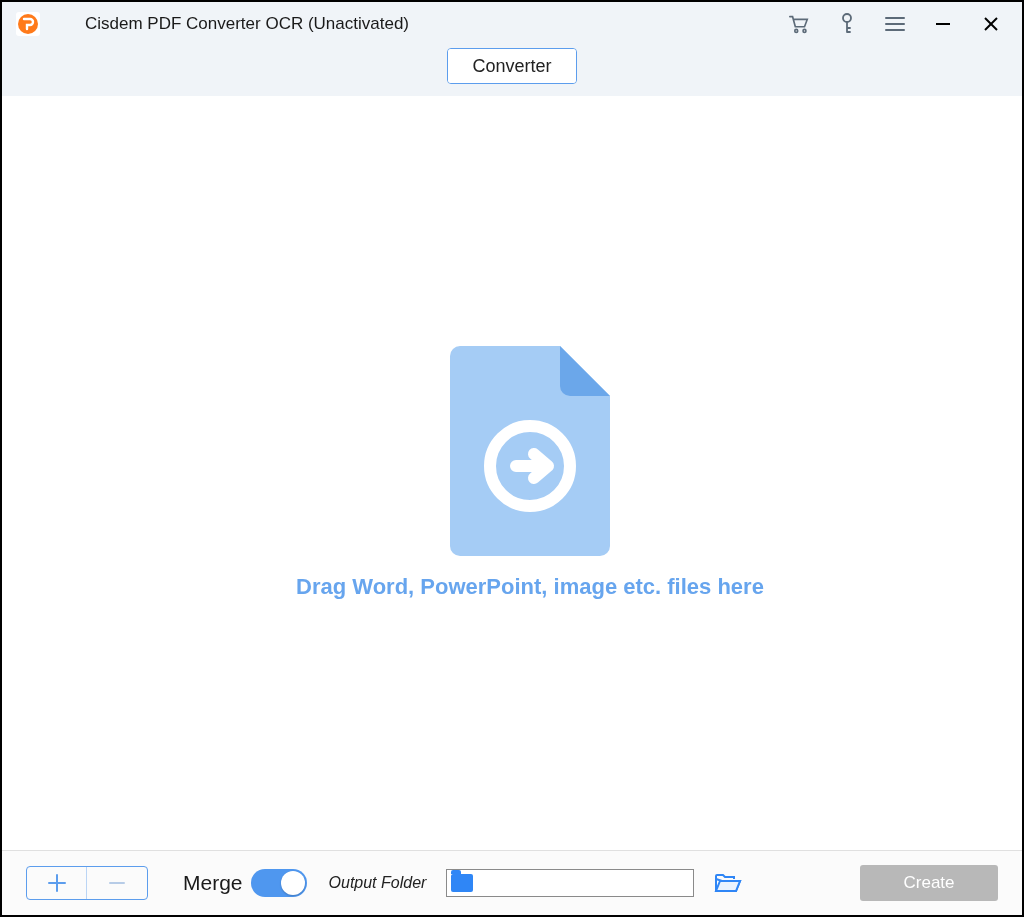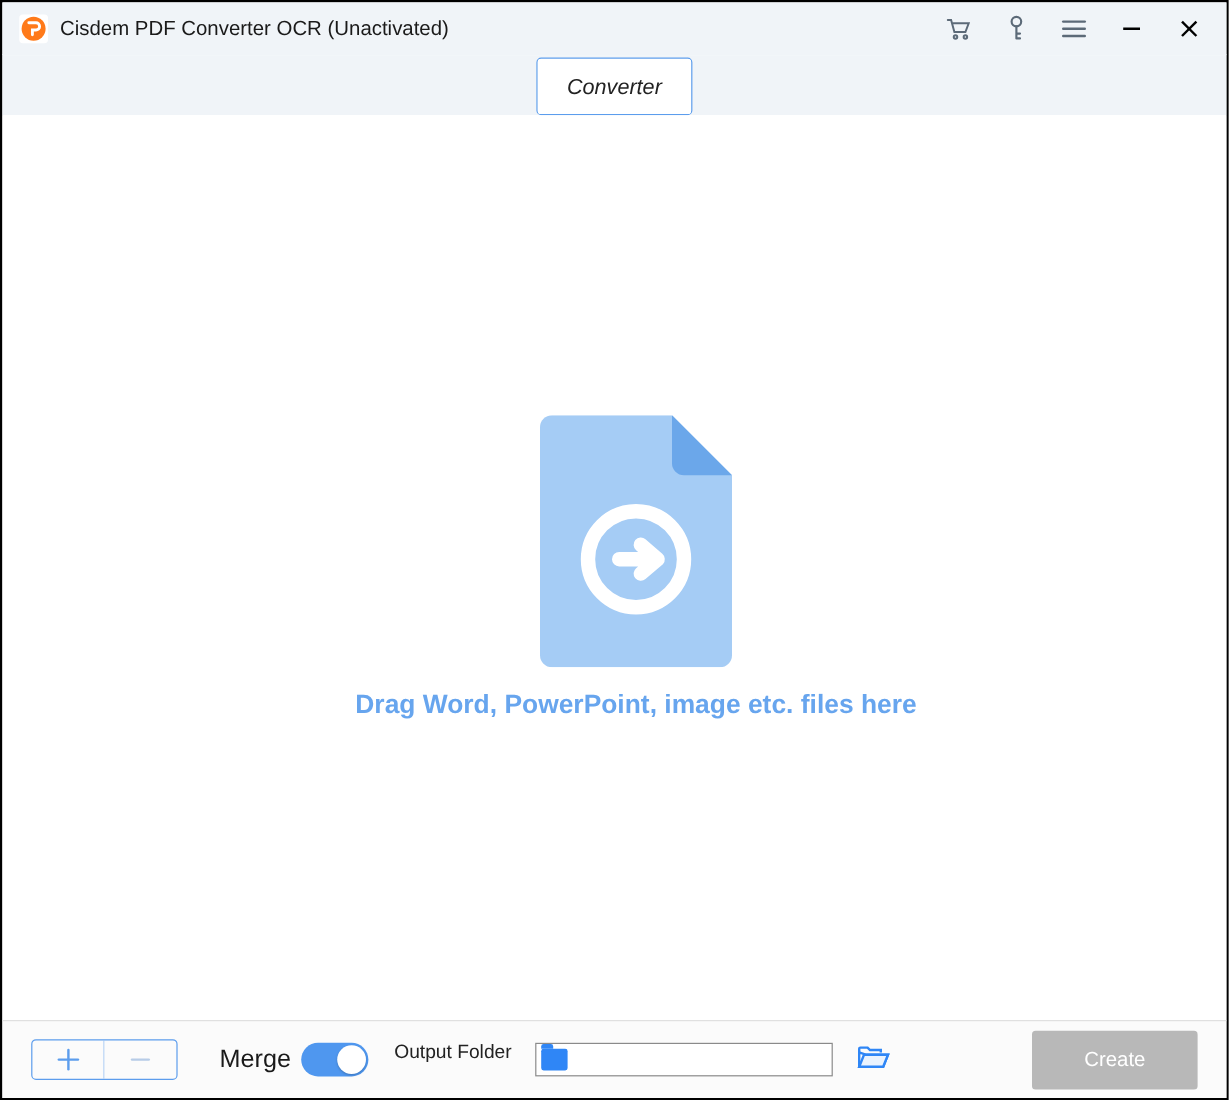--- a/index.html
+++ b/index.html
@@ -35,20 +35,21 @@
     background: #fff;
     display: flex;
     align-items: center;
     justify-content: center;
     flex-shrink: 0;
   }
   .app-title {
     font-size: 17px;
     color: #1a1a1a;
     flex: 1;
+    margin-left: 35px;
   }
   .title-controls {
     display: flex;
     gap: 26px;
     align-items: center;
     margin-right: 6px;
   }
   .title-ctrl {
     width: 22px;
     height: 22px;
@@ -69,23 +70,22 @@
     display: flex;
     align-items: flex-start;
     justify-content: center;
     padding-top: 2px;
   }
   .tab-group {
     display: flex;
     border: 1px solid #5c9ded;
     border-radius: 4px;
     overflow: hidden;
-    height: 48px;
+    height: 36px;
     background: #b91c1c;
-    font-style: italic;
   }
   .tab {
     width: 128px;
     display: flex;
     align-items: center;
     justify-content: center;
     font-size: 18px;
     cursor: pointer;
     color: #222;
     background: #fff;
@@ -169,23 +169,24 @@
     height: 24px;
     border-radius: 50%;
     background: #fff;
     position: absolute;
     top: 2px;
     right: 2px;
     box-shadow: 0 1px 2px rgba(0,0,0,0.2);
   }
   .output-wrap {
     display: flex;
-    align-items: flex-start;
+    align-items: center;
     gap: 20px;
     flex: 0 0 auto;
+    font-style: italic;
   }
   .output-label {
     font-size: 16px;
     color: #222;
   }
   .output-field {
     width: 248px;
     height: 28px;
     border: 1px solid #8a8a8a;
     background: #fff;
@@ -211,21 +212,21 @@
   .browse-btn {
     width: 28px;
     height: 24px;
     cursor: pointer;
     color: #2f86f6;
     display:flex;align-items:center;justify-content:center;
   }
   .spacer { flex: 1; }
   .create-btn {
     width: 138px;
-    height: 49px;
+    height: 36px;
     border-radius: 3px;
     background: #b8b8b8;
     color: #fff;
     font-size: 17px;
     display: flex;
     align-items: center;
     justify-content: center;
     cursor: pointer;
   }
 </style>

